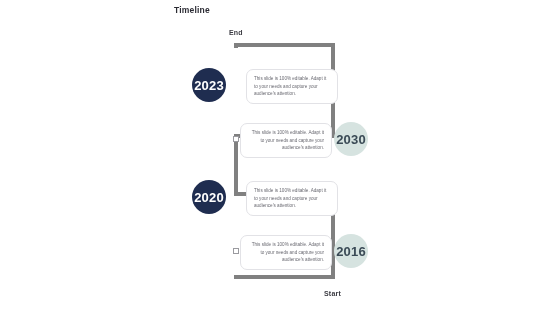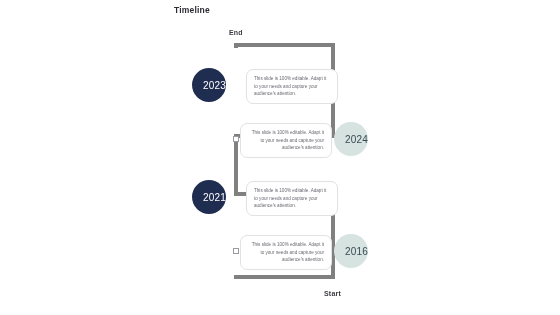--- a/index.html
+++ b/index.html
@@ -57,23 +57,23 @@
   }
 
   
   .year-node {
     position: absolute;
     width: 34px;
     height: 34px;
     border-radius: 50%;
     display: flex;
     align-items: center;
-    justify-content: flex-end;
-    font-size: 10px;
-    font-weight: normal;
+    justify-content: center;
+    font-size: 13px;
+    font-weight: bold;
     letter-spacing: 0.2px;
     box-sizing: border-box;
   }
   .year-node.dark  { background: #1f2d50; color: #ffffff; }
   .year-node.light { background: #d6e3e0; color: #3a4a55; }
 
   #node-2023 { left: 192px; top: 68px; }
   #node-2022 { left: 334px; top: 122px; }
   #node-2021 { left: 192px; top: 180px; }
   #node-2020 { left: 334px; top: 234px; }
@@ -131,25 +131,25 @@
   <div id="conn-2023" class="path-connector"></div>
   <div id="conn-2022" class="path-connector"></div>
   <div id="conn-2021" class="path-connector"></div>
   <div id="conn-2020" class="path-connector"></div>
 
   <div id="node-2023" class="year-node dark">
     <span>2023</span>
   </div>
 
   <div id="node-2022" class="year-node light">
-    <span>2024</span>
+    <span>2030</span>
   </div>
 
   <div id="node-2021" class="year-node dark">
-    <span>2021</span>
+    <span>2020</span>
   </div>
 
   <div id="node-2020" class="year-node light">
     <span>2016</span>
   </div>
 
   <div id="card-2023" class="text-card align-left">
     <span>This slide is 100% editable. Adapt it to your needs and capture your audience's attention.</span>
   </div>
 

